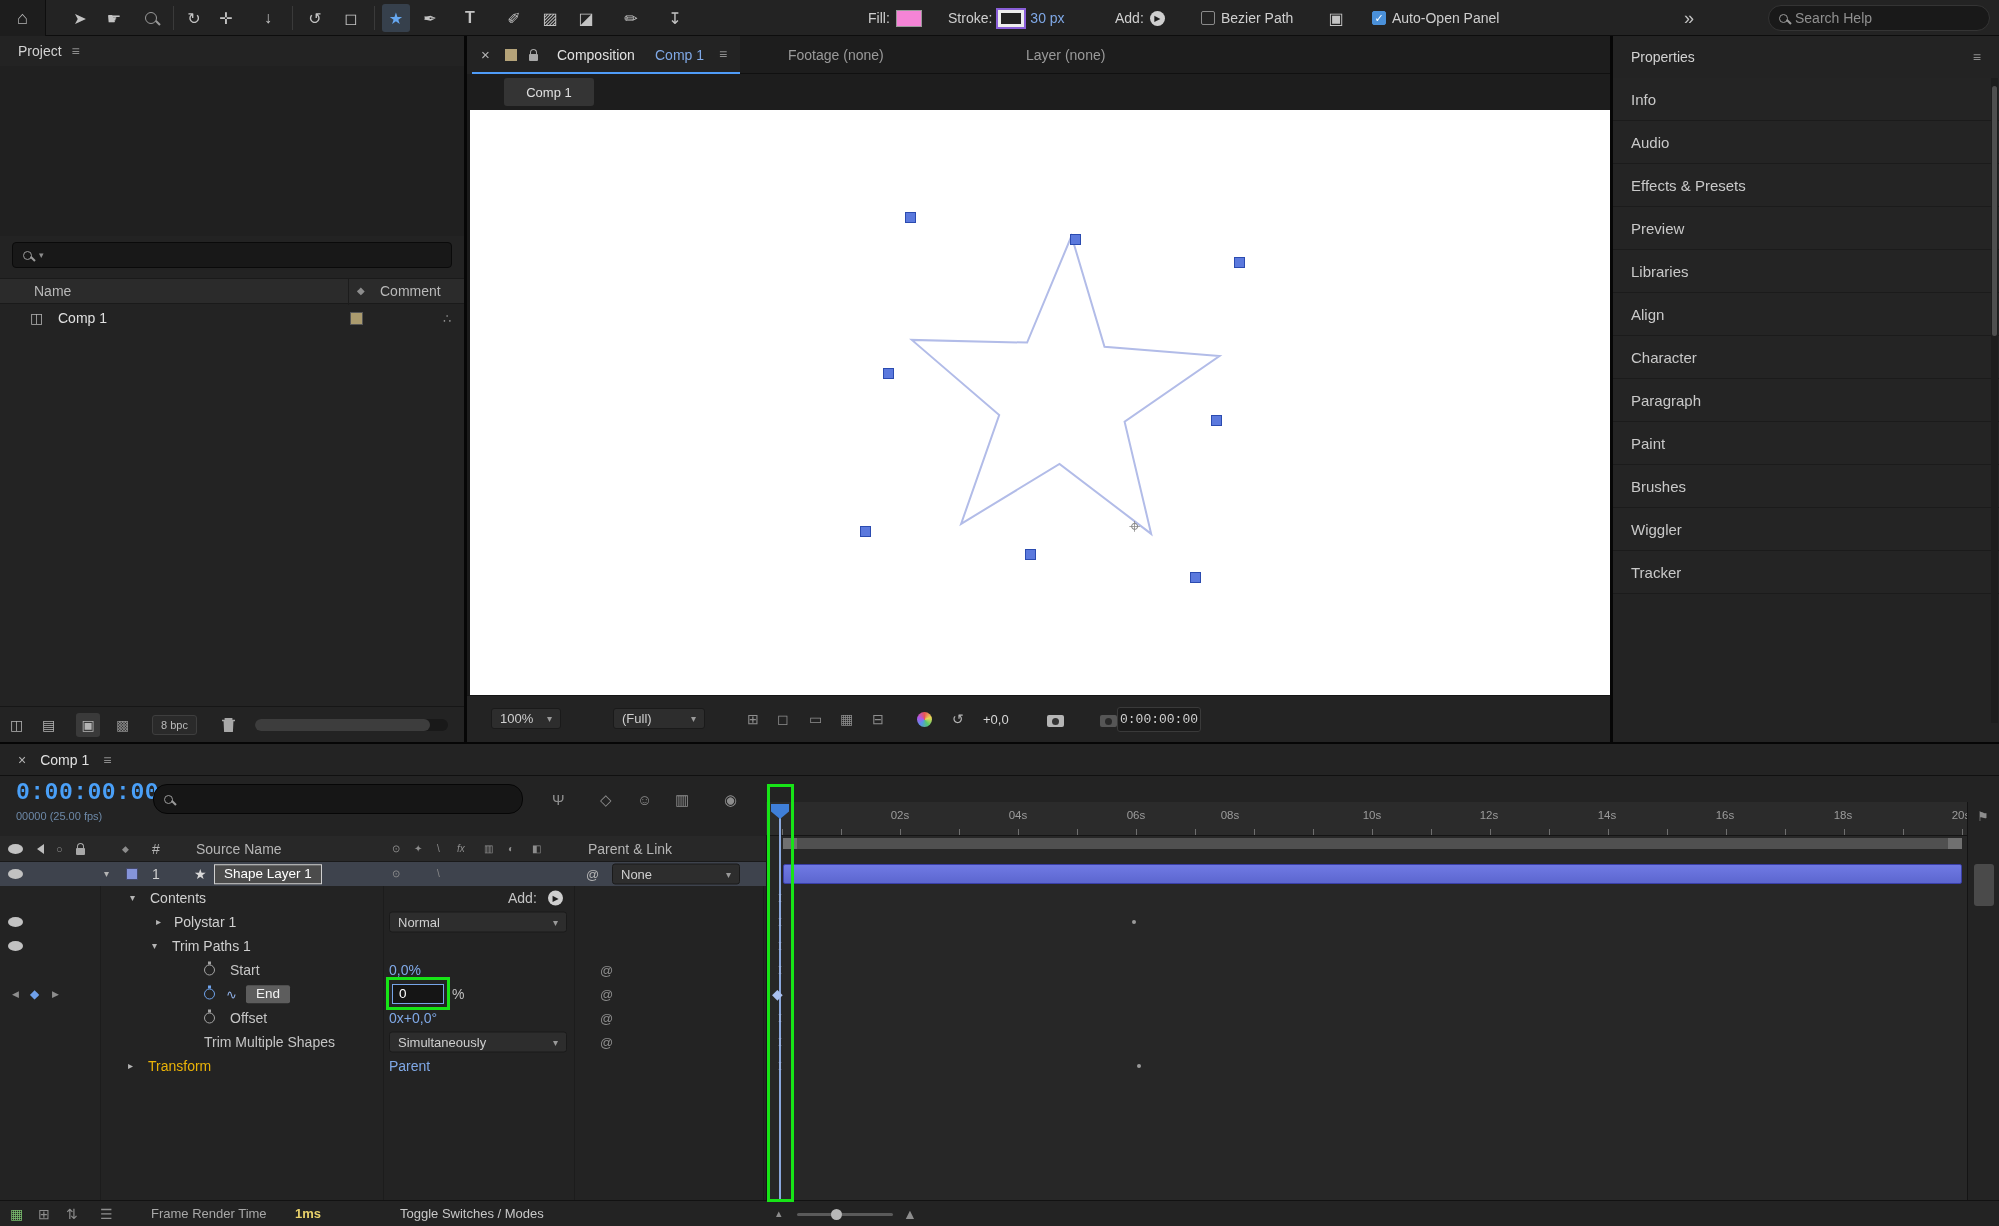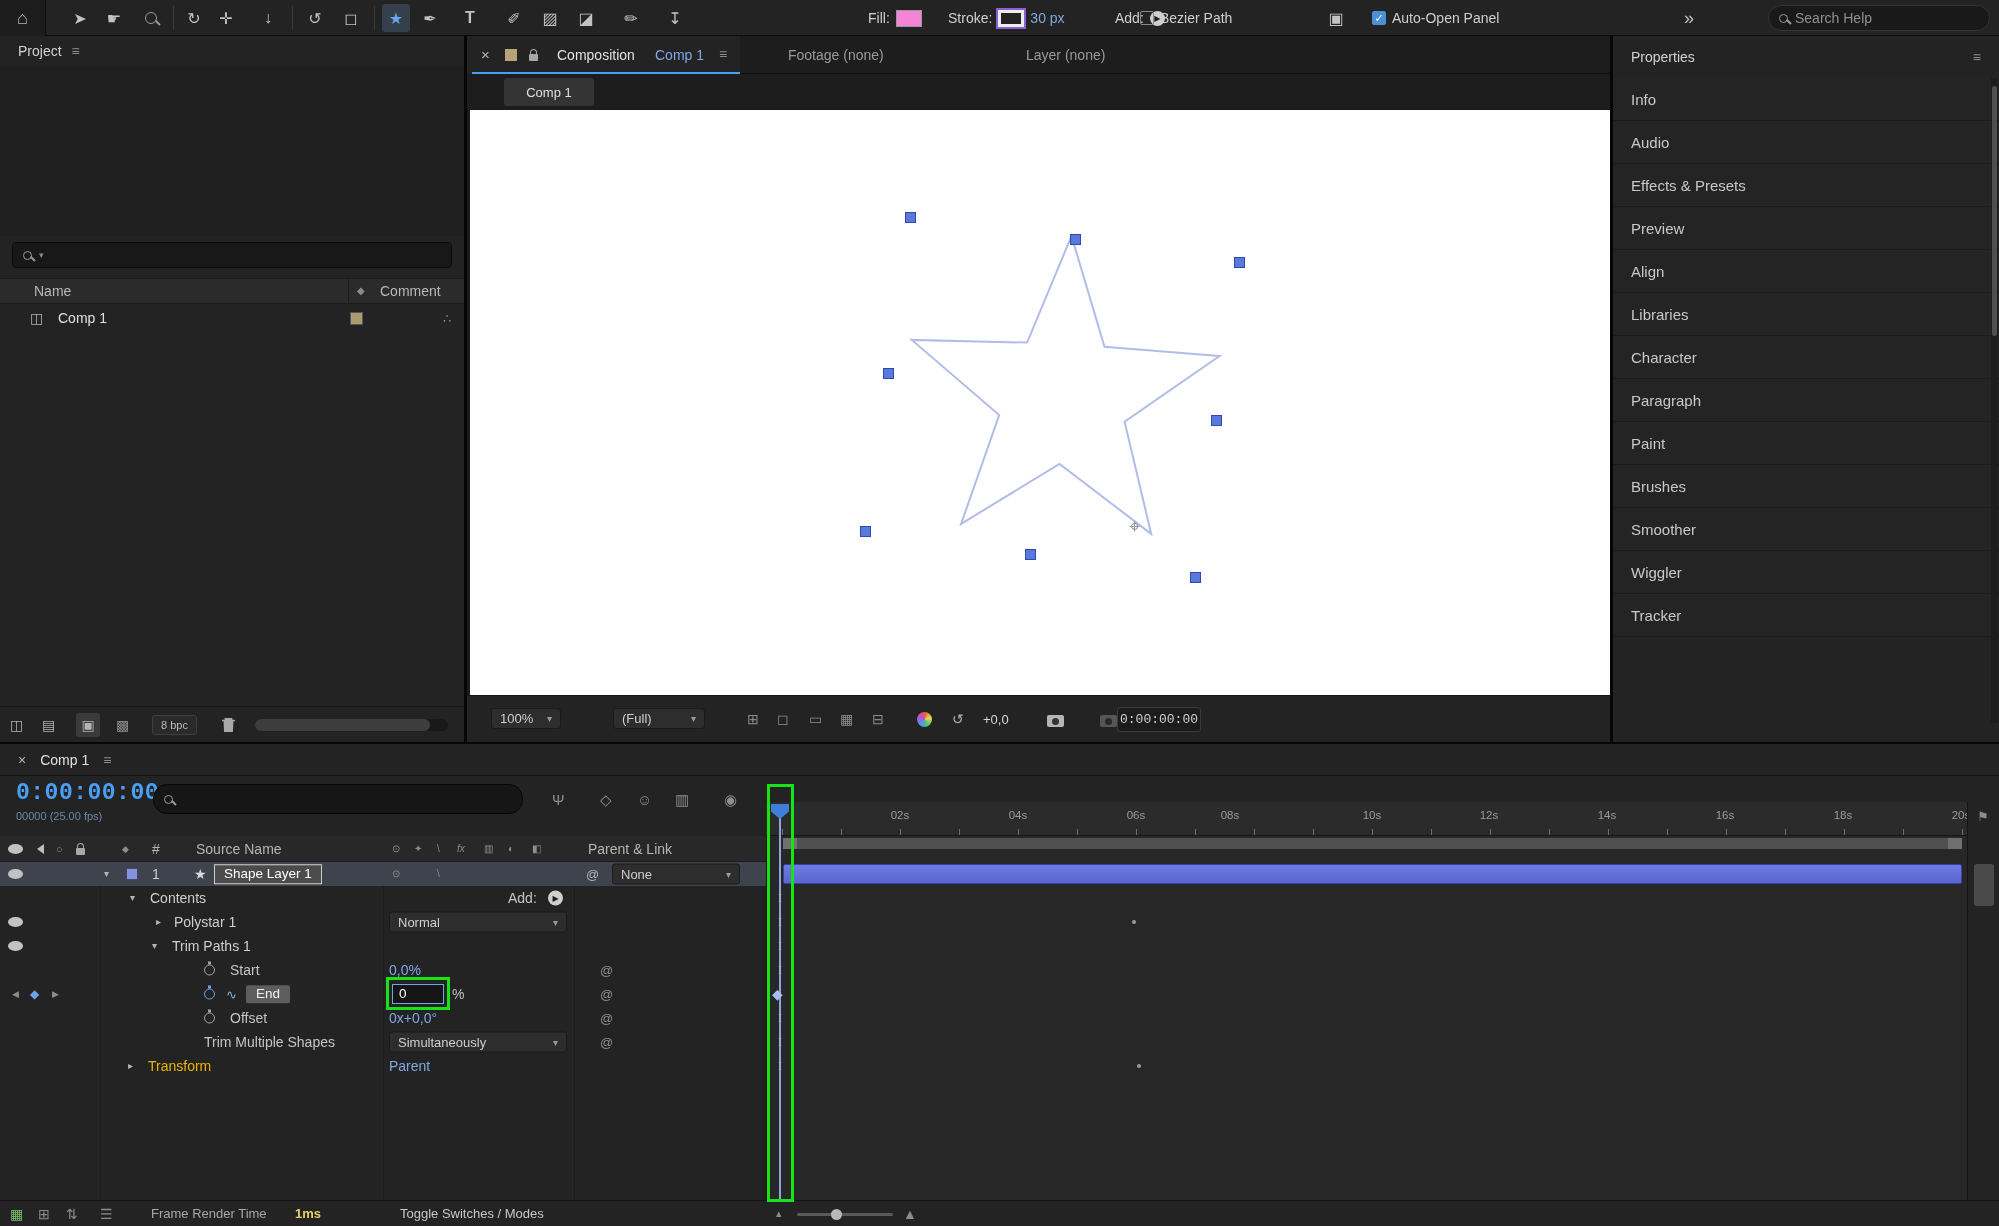--- a/index.html
+++ b/index.html
@@ -114,21 +114,21 @@
   </div>
   <div class="tb-item" style="left:948px">
     <span style="color:#cfcfcf">Stroke:</span>
     <span style="width:26px;height:17px;background:#222;border:3px solid #ededed;box-shadow:0 0 0 2px #8a5fd8;display:inline-block"></span>
     <span class="blue">30 px</span>
   </div>
   <div class="tb-item" style="left:1115px">
     <span style="color:#cfcfcf">Add:</span>
     <span style="width:15px;height:15px;border-radius:50%;background:#cfcfcf;color:#1d1d1d;display:inline-flex;align-items:center;justify-content:center;font-size:8px">▶</span>
   </div>
-  <div class="tb-item" style="left:1140px">
+  <div class="tb-item" style="left:1201px">
     <span class="checkbox"></span>
     <span style="color:#cfcfcf">Bezier Path</span>
   </div>
   <span class="tool dim" style="left:1322px">
       <span>▣</span>
     </span>
   <div class="tb-item" style="left:1372px">
     <span class="checkbox on">✓</span>
     <span style="color:#cfcfcf">Auto-Open Panel</span>
   </div>
@@ -235,27 +235,26 @@
 <section class="panel" style="left:1613px;top:36px;width:386px;height:706px">
   <div class="flex" style="height:42px;padding-left:18px;justify-content:space-between;padding-right:18px">
     <span style="color:#d2d2d2">Properties</span>
     <span class="ic dim">≡</span>
   </div>
   <div>
     <div class="prop-item">Info</div>
     <div class="prop-item">Audio</div>
     <div class="prop-item">Effects &amp; Presets</div>
     <div class="prop-item">Preview</div>
+    <div class="prop-item">Libraries</div>
     <div class="prop-item">Align</div>
-    <div class="prop-item">Libraries</div>
     <div class="prop-item">Character</div>
     <div class="prop-item">Paragraph</div>
     <div class="prop-item">Paint</div>
     <div class="prop-item">Brushes</div>
-    <div class="prop-item">Smoother</div>
     <div class="prop-item">Wiggler</div>
     <div class="prop-item">Tracker</div>
   </div>
   <div class="abs" style="left:378px;top:42px;width:7px;height:645px;background:#1d1d1d">
     <span class="abs" style="left:1px;top:8px;width:5px;height:250px;background:#4f4f4f;border-radius:3px;display:block"></span>
   </div>
 </section>
 
 <section class="panel" style="left:0;top:744px;width:1999px;height:482px">
 

